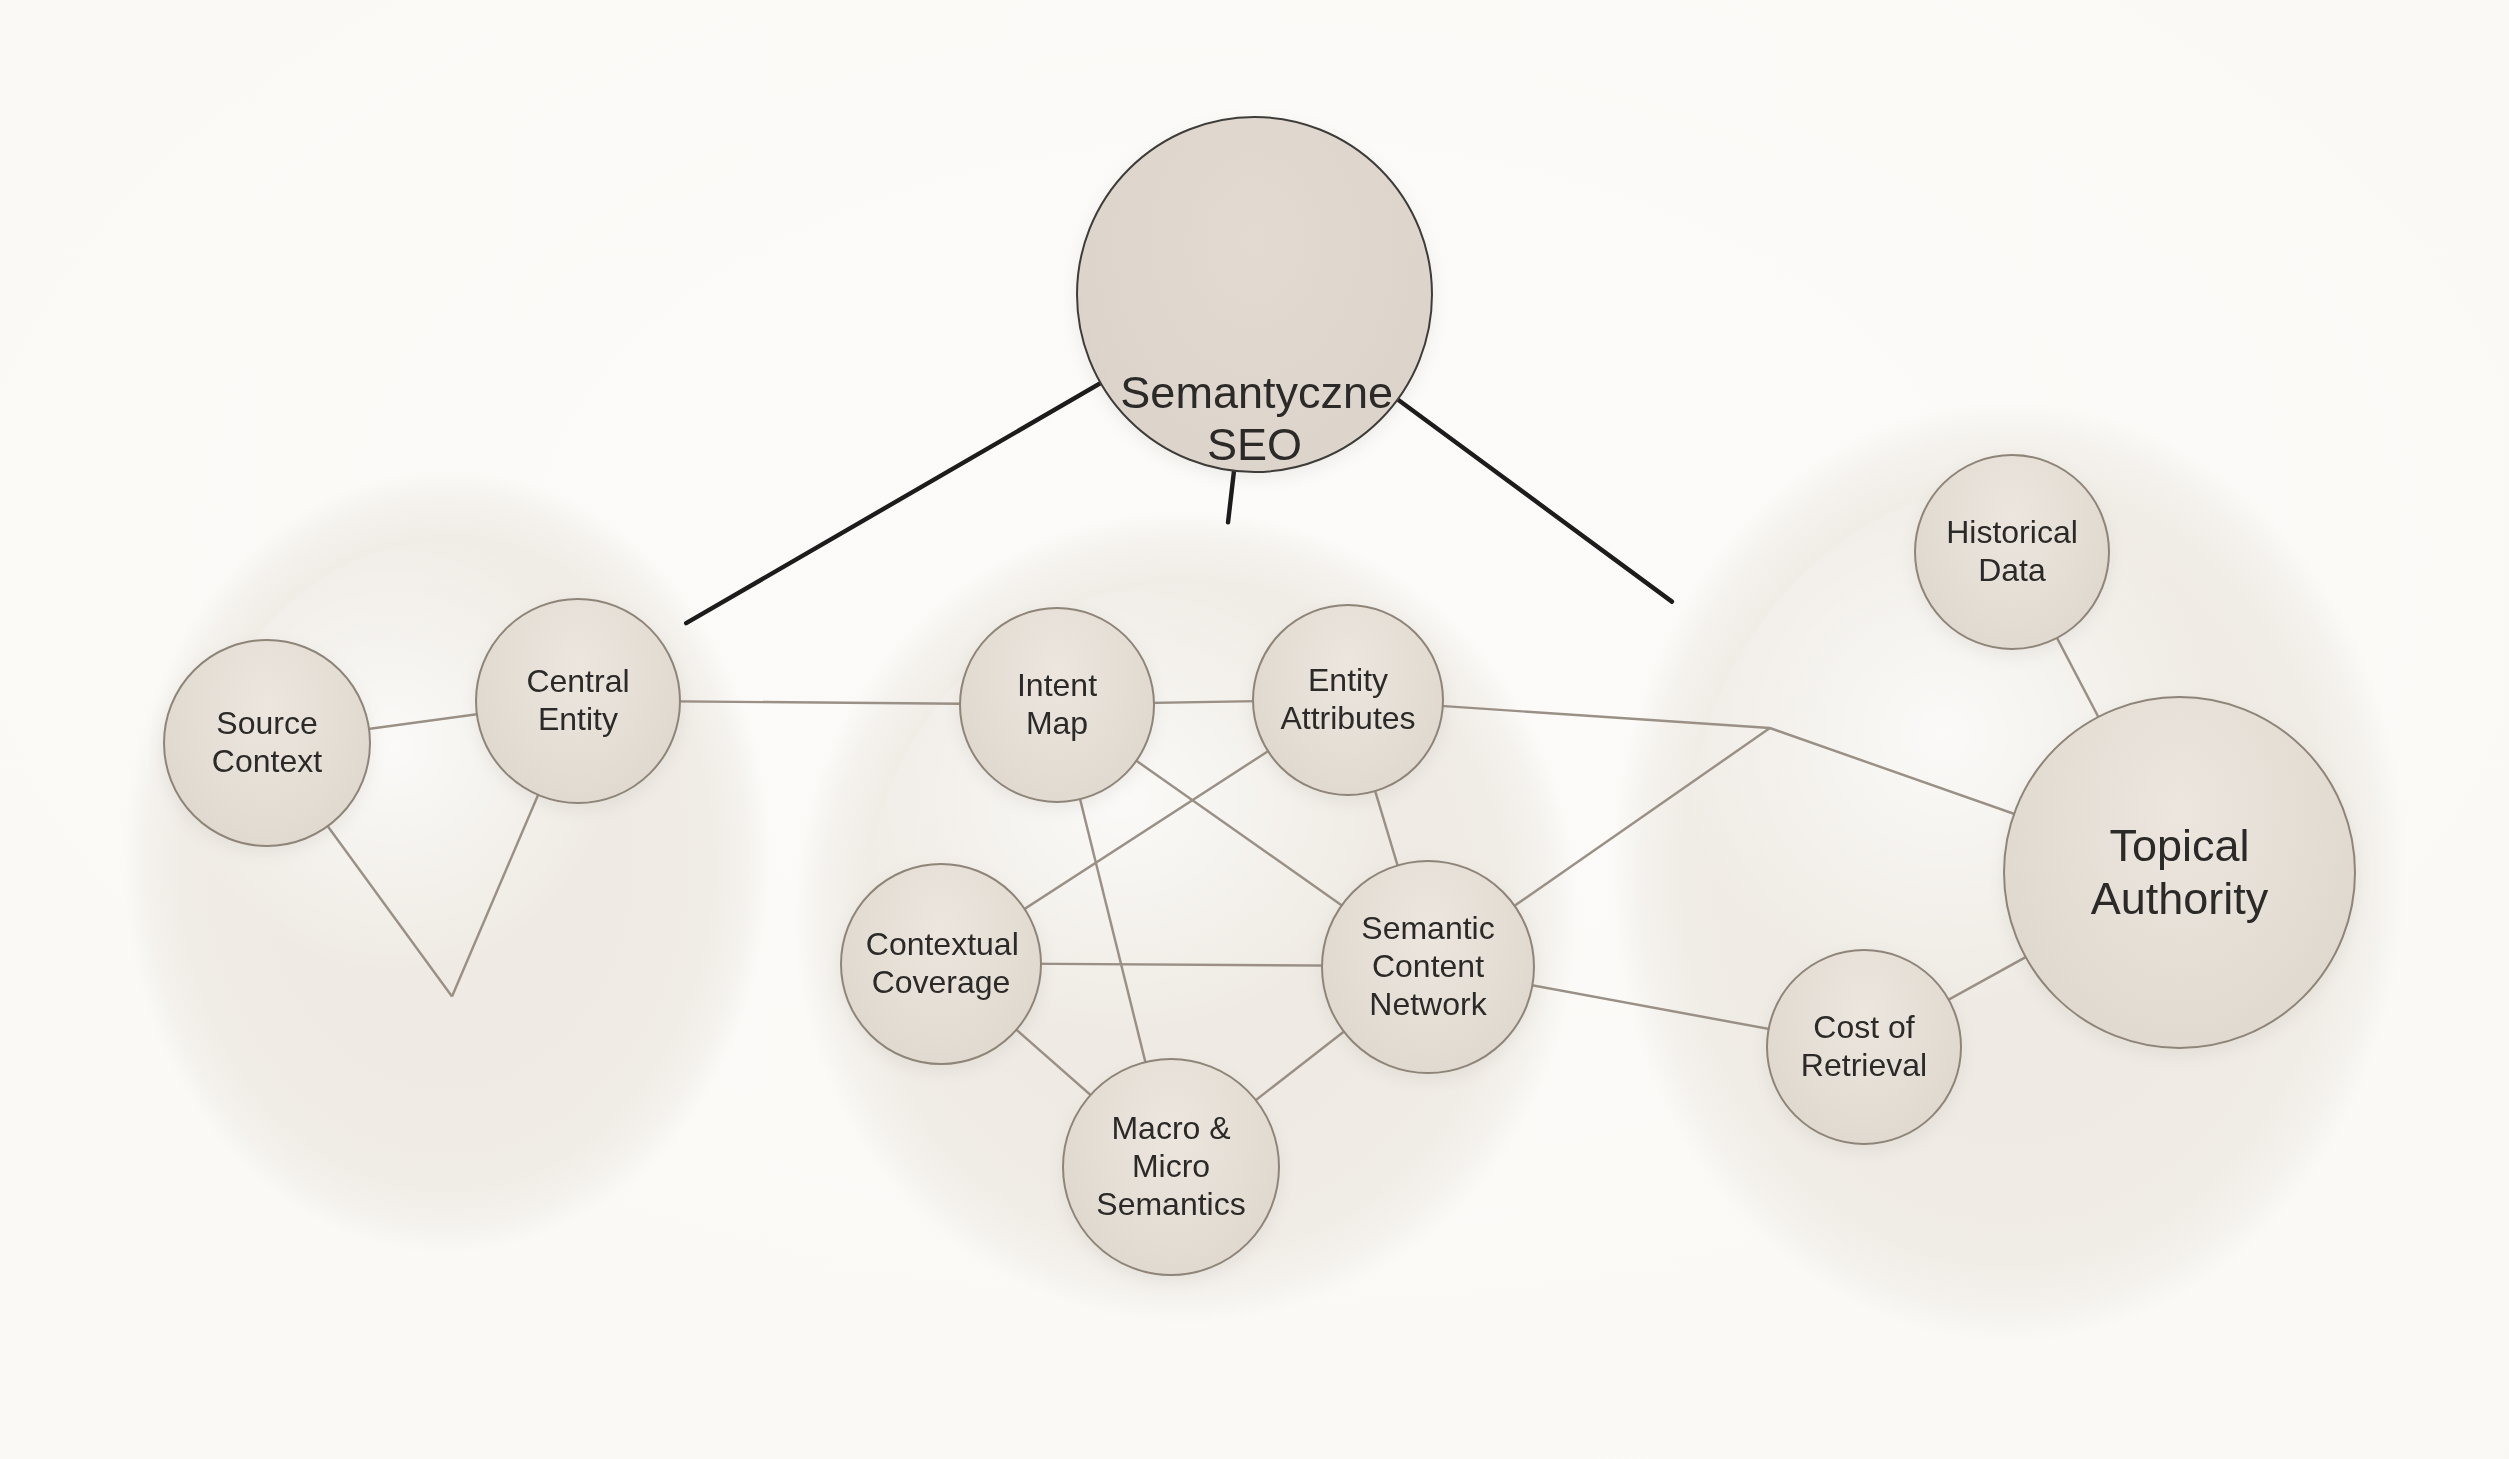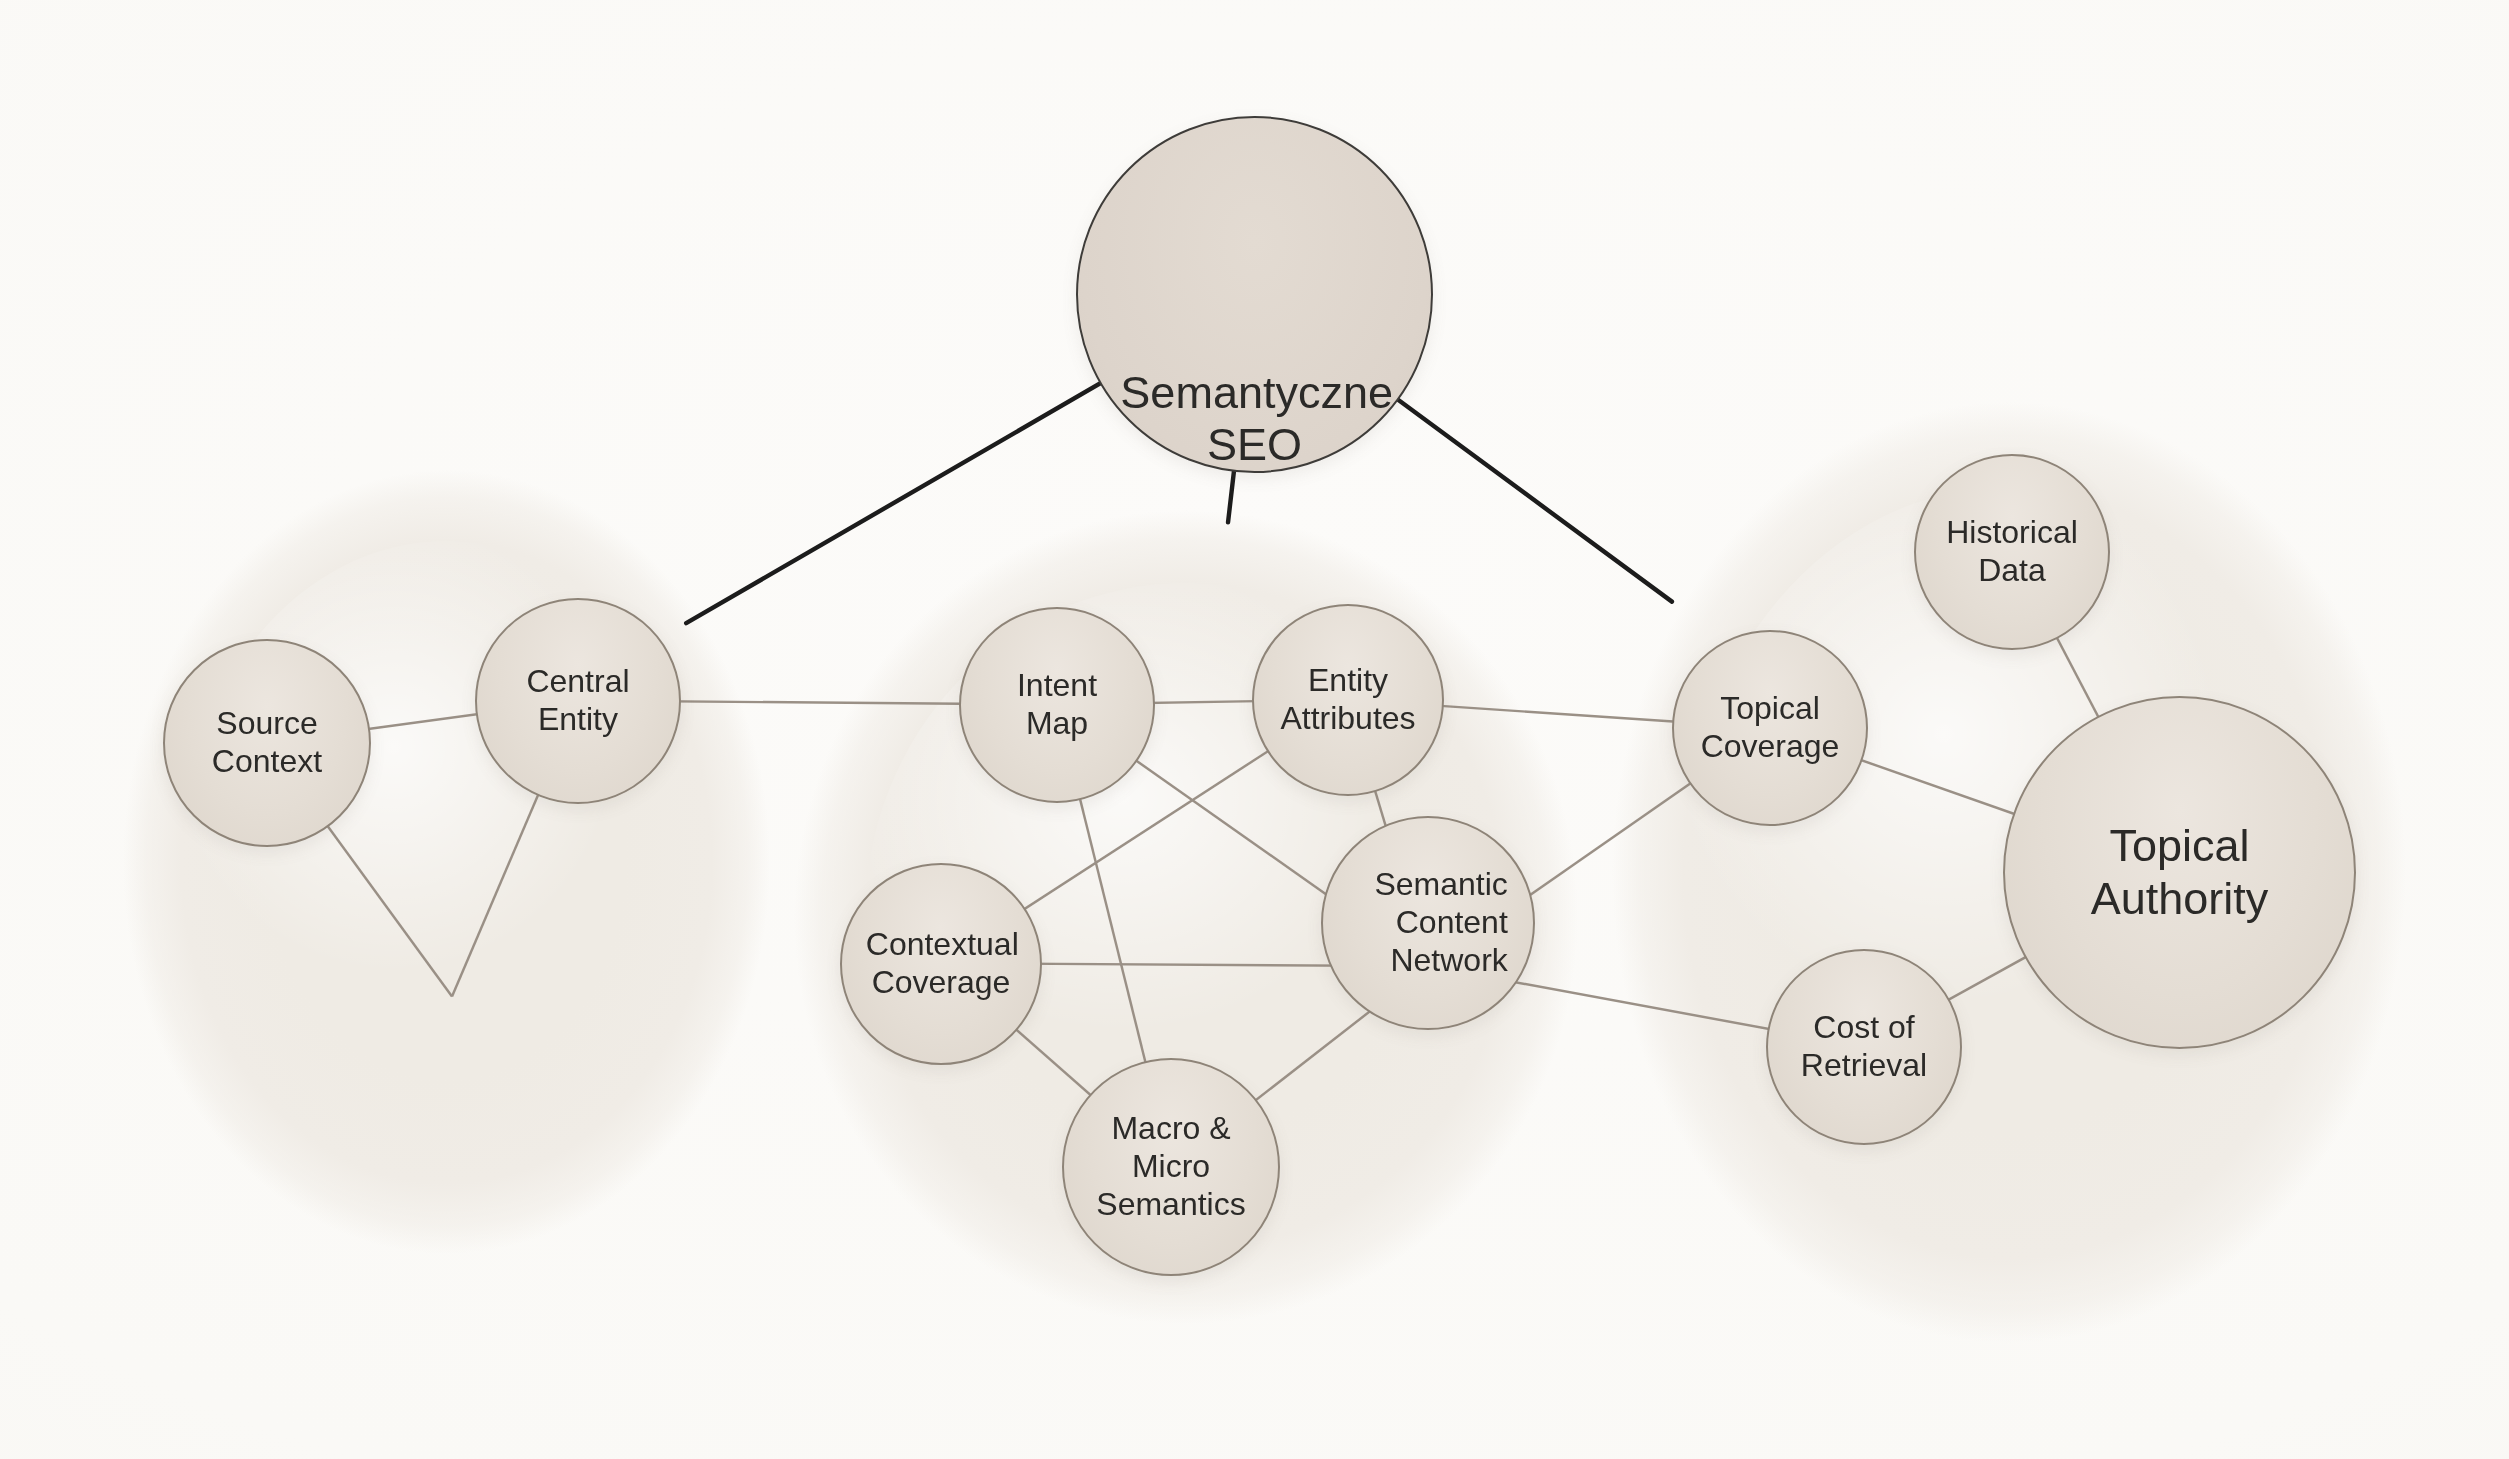--- a/index.html
+++ b/index.html
@@ -82,30 +82,27 @@
 
   <div class="node" style="left:959px;top:607px;width:196px;height:196px;">
     <div class="label">Intent Map</div>
   </div>
   <div class="node" style="left:1252px;top:604px;width:192px;height:192px;">
     <div class="label">Entity Attributes</div>
   </div>
   <div class="node" style="left:840px;top:863px;width:202px;height:202px;">
     <div class="label">Contextual Coverage</div>
   </div>
-  <div class="node" style="left:1321px;top:816px;width:214px;height:214px;text-align:right;">
+  <div class="node" style="left:1321px;top:860px;width:214px;height:214px;">
     <div class="label">Semantic Content Network</div>
   </div>
   <div class="node" style="left:1062px;top:1058px;width:218px;height:218px;">
     <div class="label">Macro &amp; Micro Semantics</div>
   </div>
 
-  <div class="node" style="left:1672px;top:630px;width:196px;height:196px;">
-    <div class="label">Topical Coverage</div>
-  </div>
   <div class="node" style="left:1914px;top:454px;width:196px;height:196px;">
     <div class="label">Historical Data</div>
   </div>
   <div class="node node--big" style="left:2003px;top:696px;width:353px;height:353px;">
     <div class="label">Topical Authority</div>
   </div>
   <div class="node" style="left:1766px;top:949px;width:196px;height:196px;">
     <div class="label">Cost of Retrieval</div>
   </div>
 

